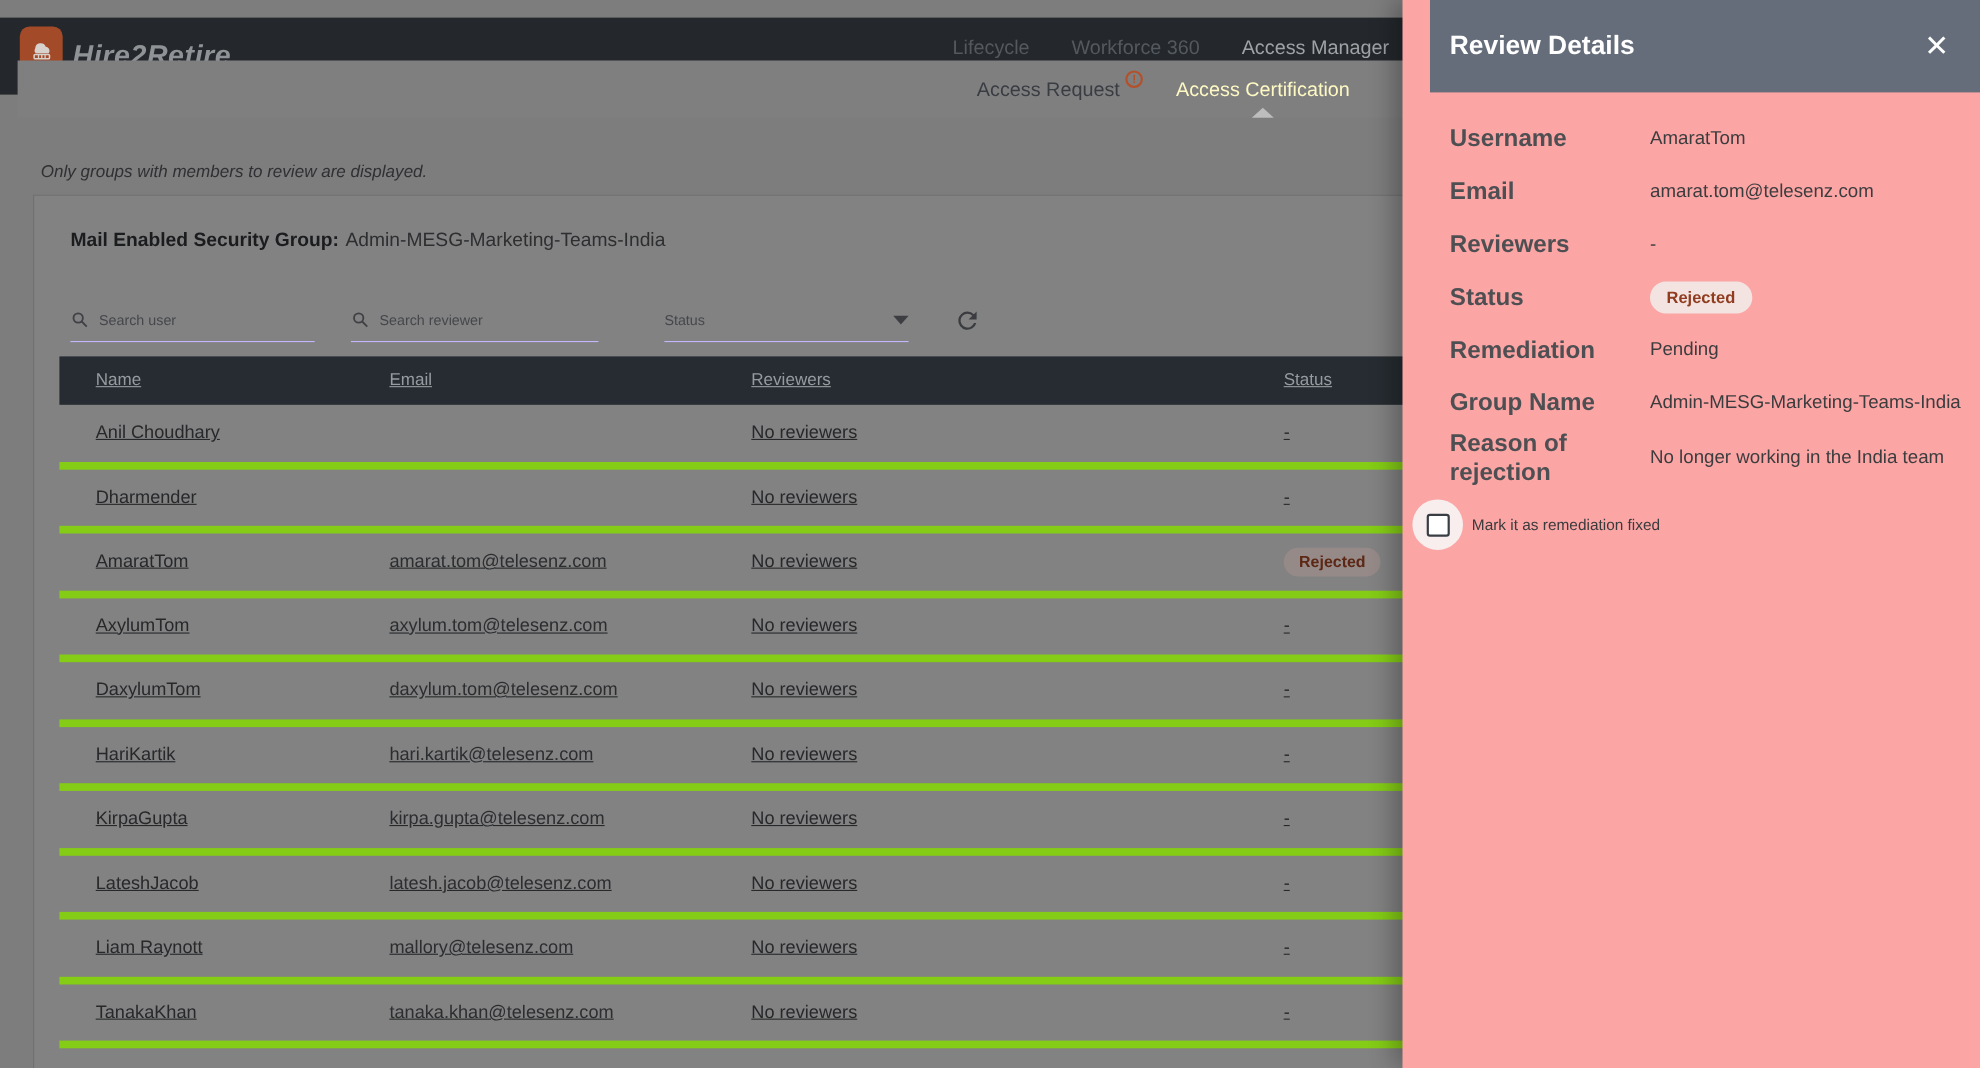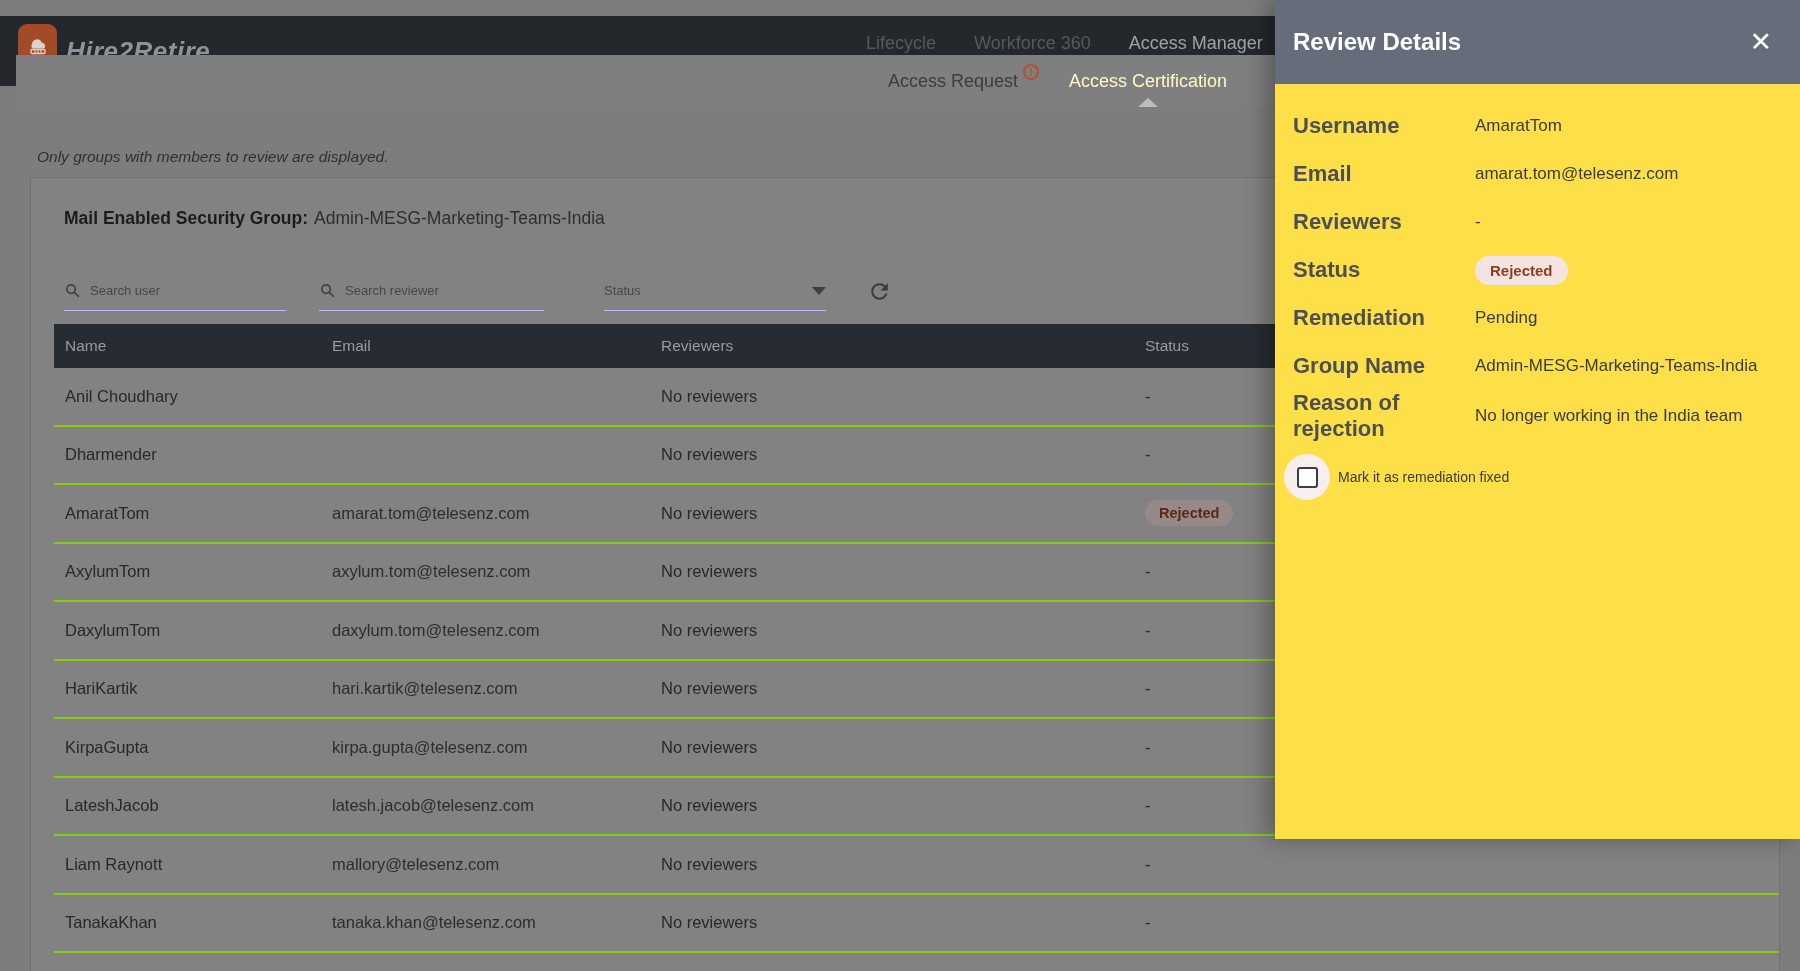--- a/index.html
+++ b/index.html
@@ -45,31 +45,31 @@
   .field.search-user { left:0; width:222px; }
   .field.search-reviewer { left:255px; width:225px; }
   .field.status-select { left:540px; width:222px; cursor:pointer; }
   .select-caret { margin-left:auto; width:0; height:0; border-left:7px solid transparent;
           border-right:7px solid transparent; border-top:8px solid #3c3e42; }
   .refresh-btn { position:absolute; left:800px; top:5px; width:30px; height:30px; display:flex;
           align-items:center; justify-content:center; cursor:pointer; }
 
   
   .table { position:absolute; left:23px; top:146px; width:calc(100% - 23px); }
-  .thead, .trow { display:grid; grid-template-columns:267px 329px 484px 1fr; align-items:center; padding-left:11px; }
+  .thead, .trow { display:grid; grid-template-columns:267px 329px 484px 1fr; align-items:center; padding-left:33px;text-decoration:underline; }
   .thead { height:44px; background:#262c31; color:#969ba0; font-size:15.5px; }
-  .trow { height:58.5px; border-bottom:2px solid #84cc16; font-size:16.5px; color:#27282a; cursor:pointer; }
+  .trow { height:58.5px; border-bottom:7px solid #84cc16; font-size:16.5px; color:#27282a; cursor:pointer; }
   .trow .email { color:#2c2d2f; }
   .badge-dim { display:inline-block; background:#958a88; color:#5c2715; font-weight:bold;
           font-size:14.5px; padding:5px 14px; border-radius:14px; }
   .dash { color:#27282a; }
 
   
-  .panel { position:absolute; left:1275px; top:0; width:525px; height:839px; background:#fde047;
-          box-shadow:-8px 0 22px rgba(0,0,0,.30); }
+  .panel { position:absolute; left:1275px; top:0; width:525px; height:971px; background:#fca5a5;
+          box-shadow:-8px 0 22px rgba(0,0,0,.30);padding-left:25px; }
   .panel-header { height:84px; background:#646d79; display:flex; align-items:center; padding:0 28px 0 18px; }
   .panel-title { color:#ffffff; font-size:24px; font-weight:bold; }
   .panel-close { margin-left:auto; color:#ffffff; font-size:27px; font-weight:300; cursor:pointer; line-height:1; }
   .panel-fields { padding:18px 16px 0 18px; }
   .pfield { display:grid; grid-template-columns:182px 1fr; align-items:center; min-height:48px; }
   .pfield .plabel { font-weight:bold; color:#4e4f52; font-size:22px; }
   .pfield .pvalue { color:#3b3c3e; font-size:17px; white-space:nowrap; }
   .badge { display:inline-block; background:#f4e4e1; color:#8f3c20; font-weight:bold;
           font-size:15px; padding:6px 15px; border-radius:15px; }
   .cb-row { position:absolute; left:9px; top:454px; display:flex; align-items:center; cursor:pointer; }

